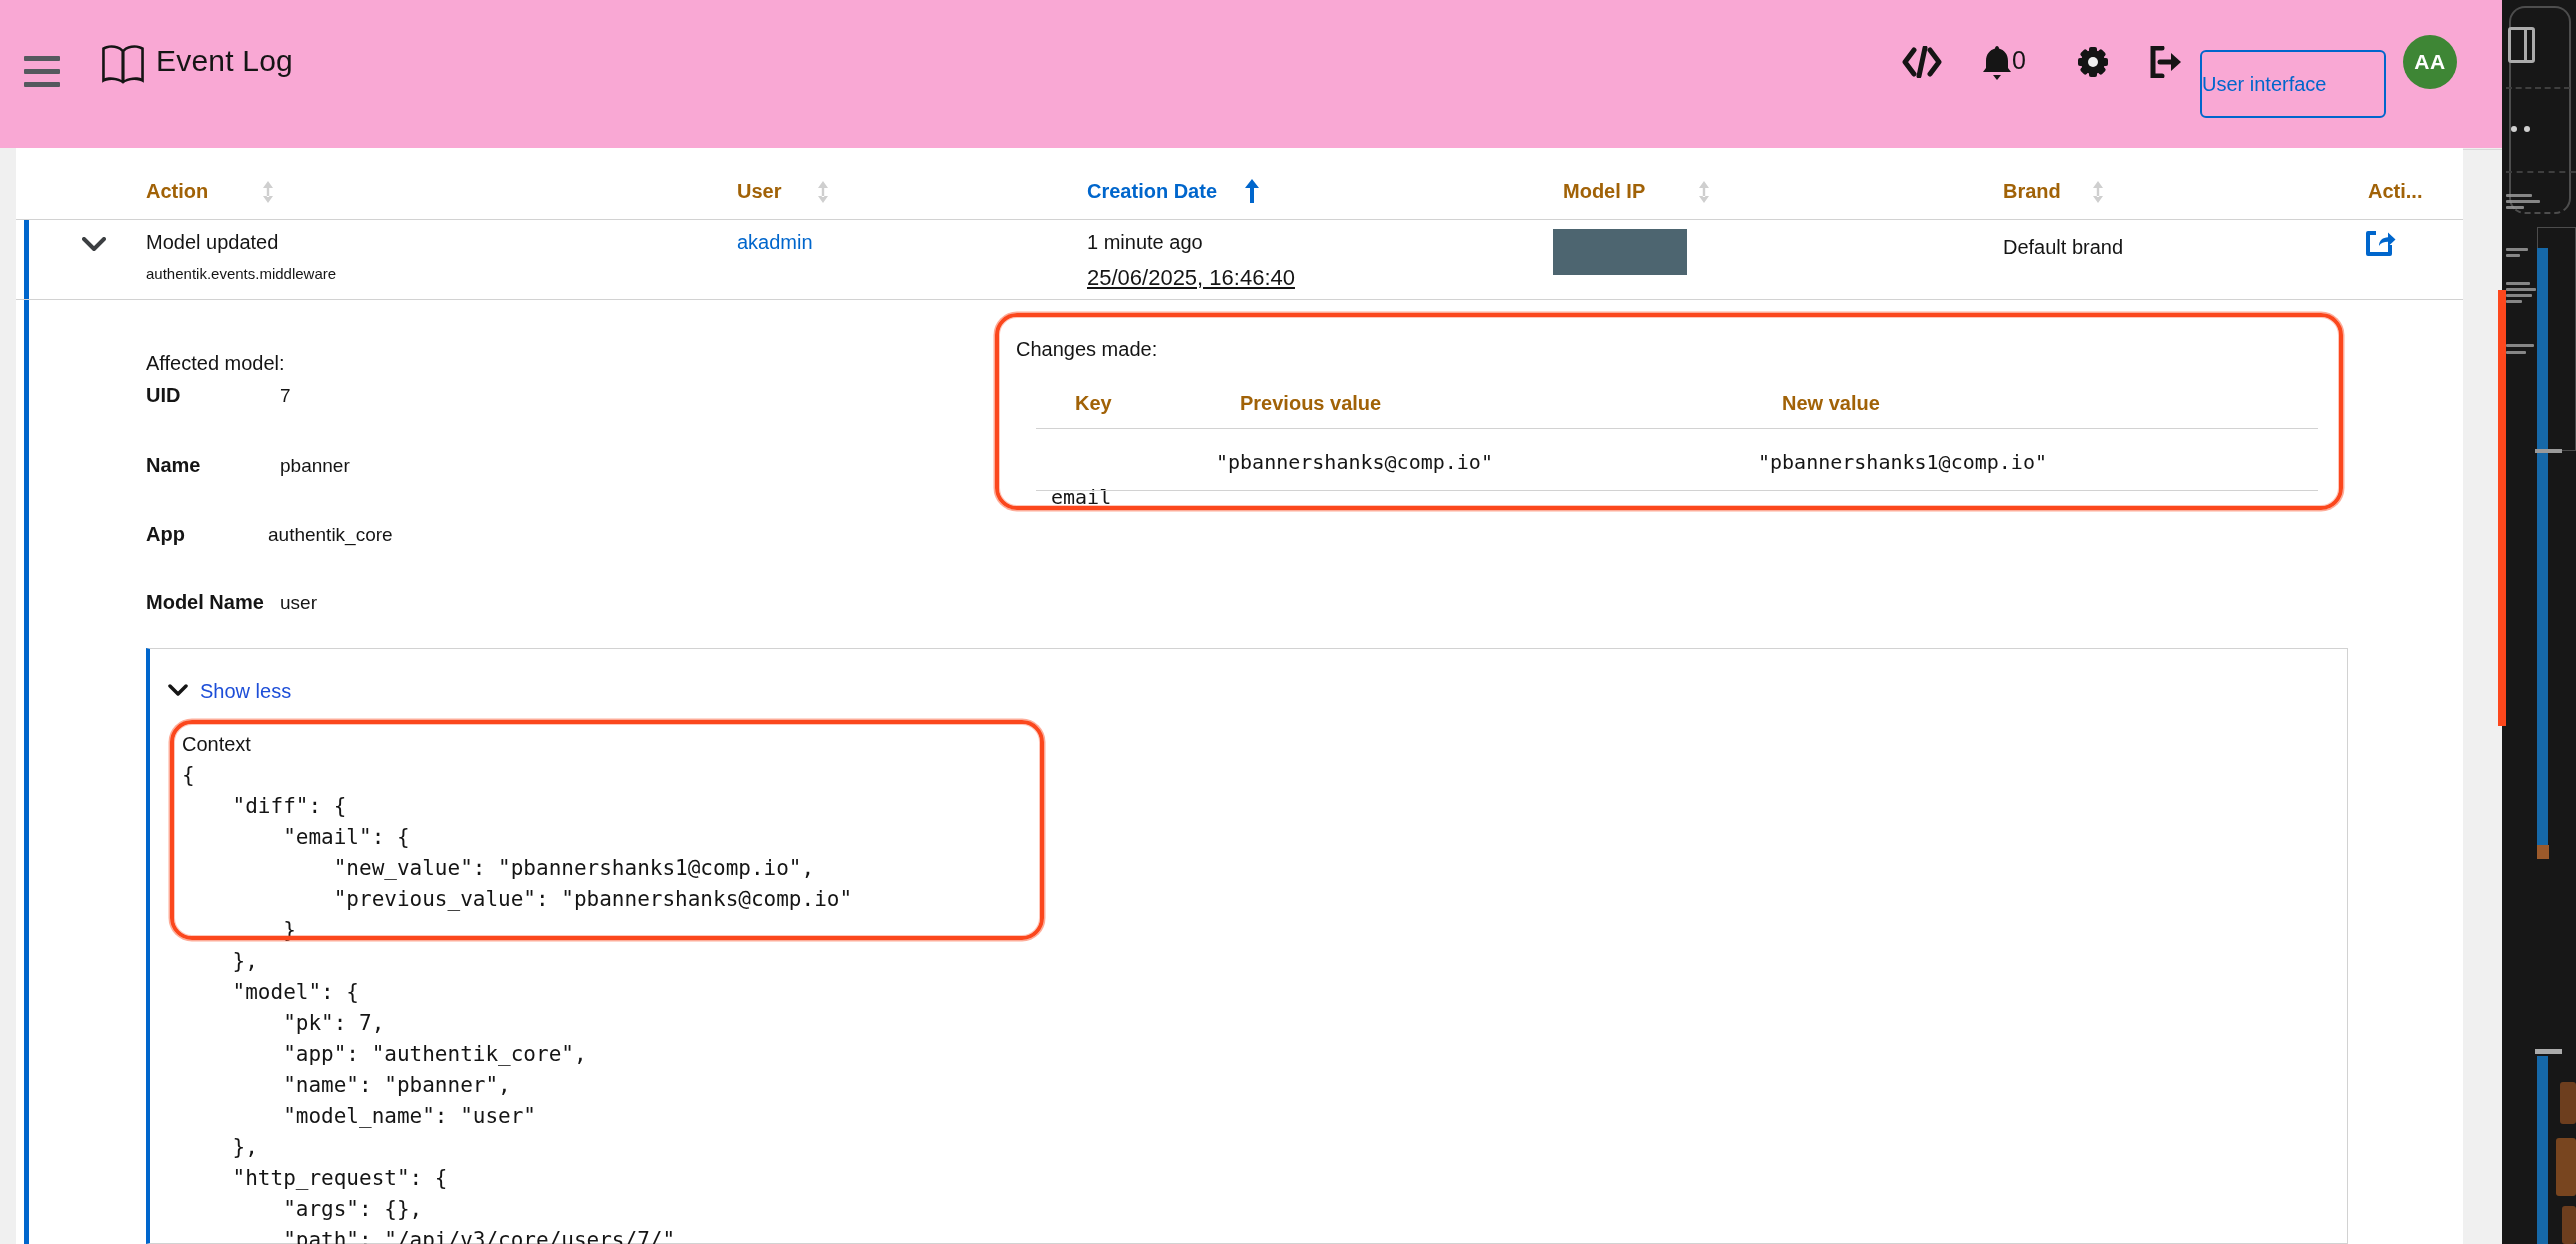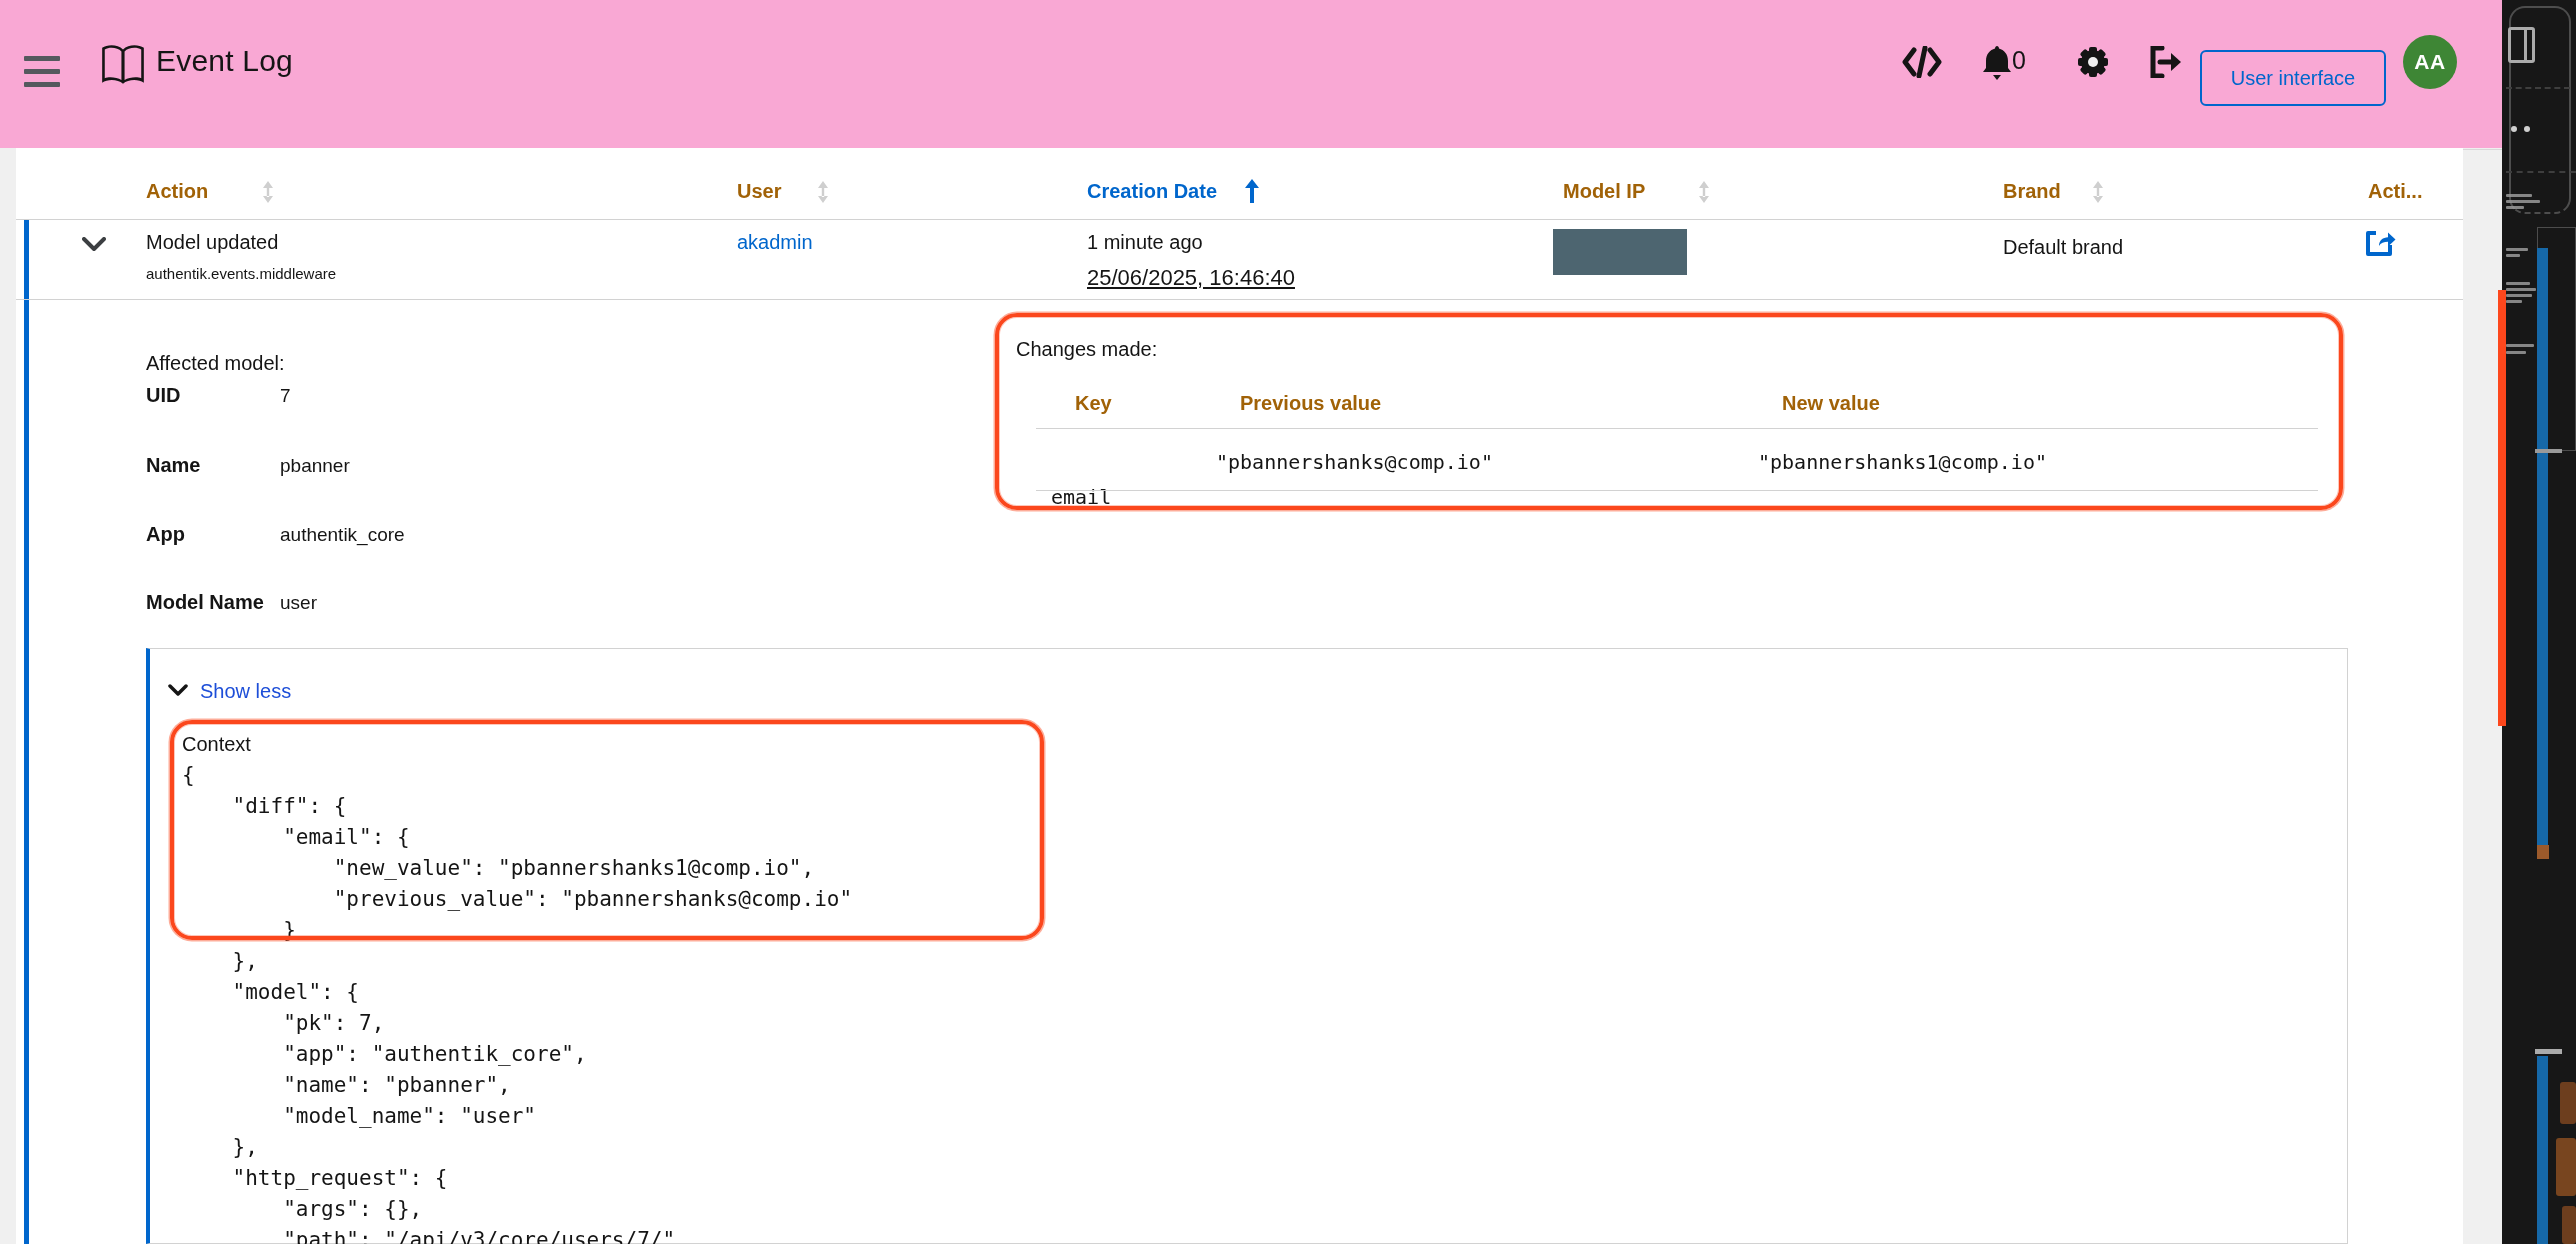--- a/index.html
+++ b/index.html
@@ -17,24 +17,24 @@
   
   #masthead{left:0;top:0;width:2576px;height:148px;background:#f9a8d4;}
   .burger{left:24px;top:56px;width:36px;height:34px;cursor:pointer;}
   .burger span{position:absolute;left:0;width:36px;height:5px;background:#55595e;border-radius:1px;}
   .burger span:nth-child(1){top:0;}
   .burger span:nth-child(2){top:13px;}
   .burger span:nth-child(3){top:26px;}
   .page-title{left:156px;top:44px;font-size:30px;font-weight:500;color:#151515;letter-spacing:.2px;}
   .bell-count{left:2012px;top:46px;font-size:25px;color:#151515;}
   #ui-btn{
-    left:2200px;top:50px;width:186px;height:56px;
+    left:2200px;top:50px;width:186px;height:68px;
     border:2px solid #0066cc;border-radius:6px;background:transparent;
     color:#0066cc;font-size:20px;font-family:"Liberation Sans",sans-serif;
-    display:flex;align-items:center;justify-content:center;cursor:pointer;box-sizing:border-box;
+    display:flex;align-items:center;cursor:pointer;box-sizing:border-box;
   }
   #avatar{
     left:2403px;top:35px;width:54px;height:54px;border-radius:50%;
     background:#3e8635;color:#fff;font-size:21px;font-weight:bold;
     display:flex;align-items:center;justify-content:center;letter-spacing:.5px;
   }
   
   .cog{left:2076px;top:45px;width:34px;height:34px;}
   .cog i{position:absolute;left:13px;top:2px;width:8px;height:30px;background:#151515;border-radius:2px;}
   .cog i:nth-child(2){transform:rotate(45deg);}
@@ -210,21 +210,21 @@
 
   <div class="dplain abs" style="left:146px;top:352px;">Affected model:</div>
 
   <div class="dlabel abs" style="left:146px;top:384px;">UID</div>
   <div class="dvalue abs" style="left:280px;top:385px;">7</div>
 
   <div class="dlabel abs" style="left:146px;top:454px;">Name</div>
   <div class="dvalue abs" style="left:280px;top:455px;">pbanner</div>
 
   <div class="dlabel abs" style="left:146px;top:523px;">App</div>
-  <div class="dvalue abs" style="left:280px;top:524px;">authentik_core</div>
+  <div class="dvalue abs" style="left:268px;top:524px;">authentik_core</div>
 
   <div class="dlabel abs" style="left:146px;top:591px;">Model Name</div>
   <div class="dvalue abs" style="left:280px;top:592px;">user</div>
 
   <div class="ch-title abs" style="left:1016px;top:338px;">Changes made:</div>
 
   <div class="ch-head abs" style="left:1051px;top:392px;">Key</div>
   <div class="ch-head abs" style="left:1216px;top:392px;">Previous value</div>
   <div class="ch-head abs" style="left:1758px;top:392px;">New value</div>
   <div class="ch-line abs" style="left:1036px;top:428px;width:1282px;"></div>

